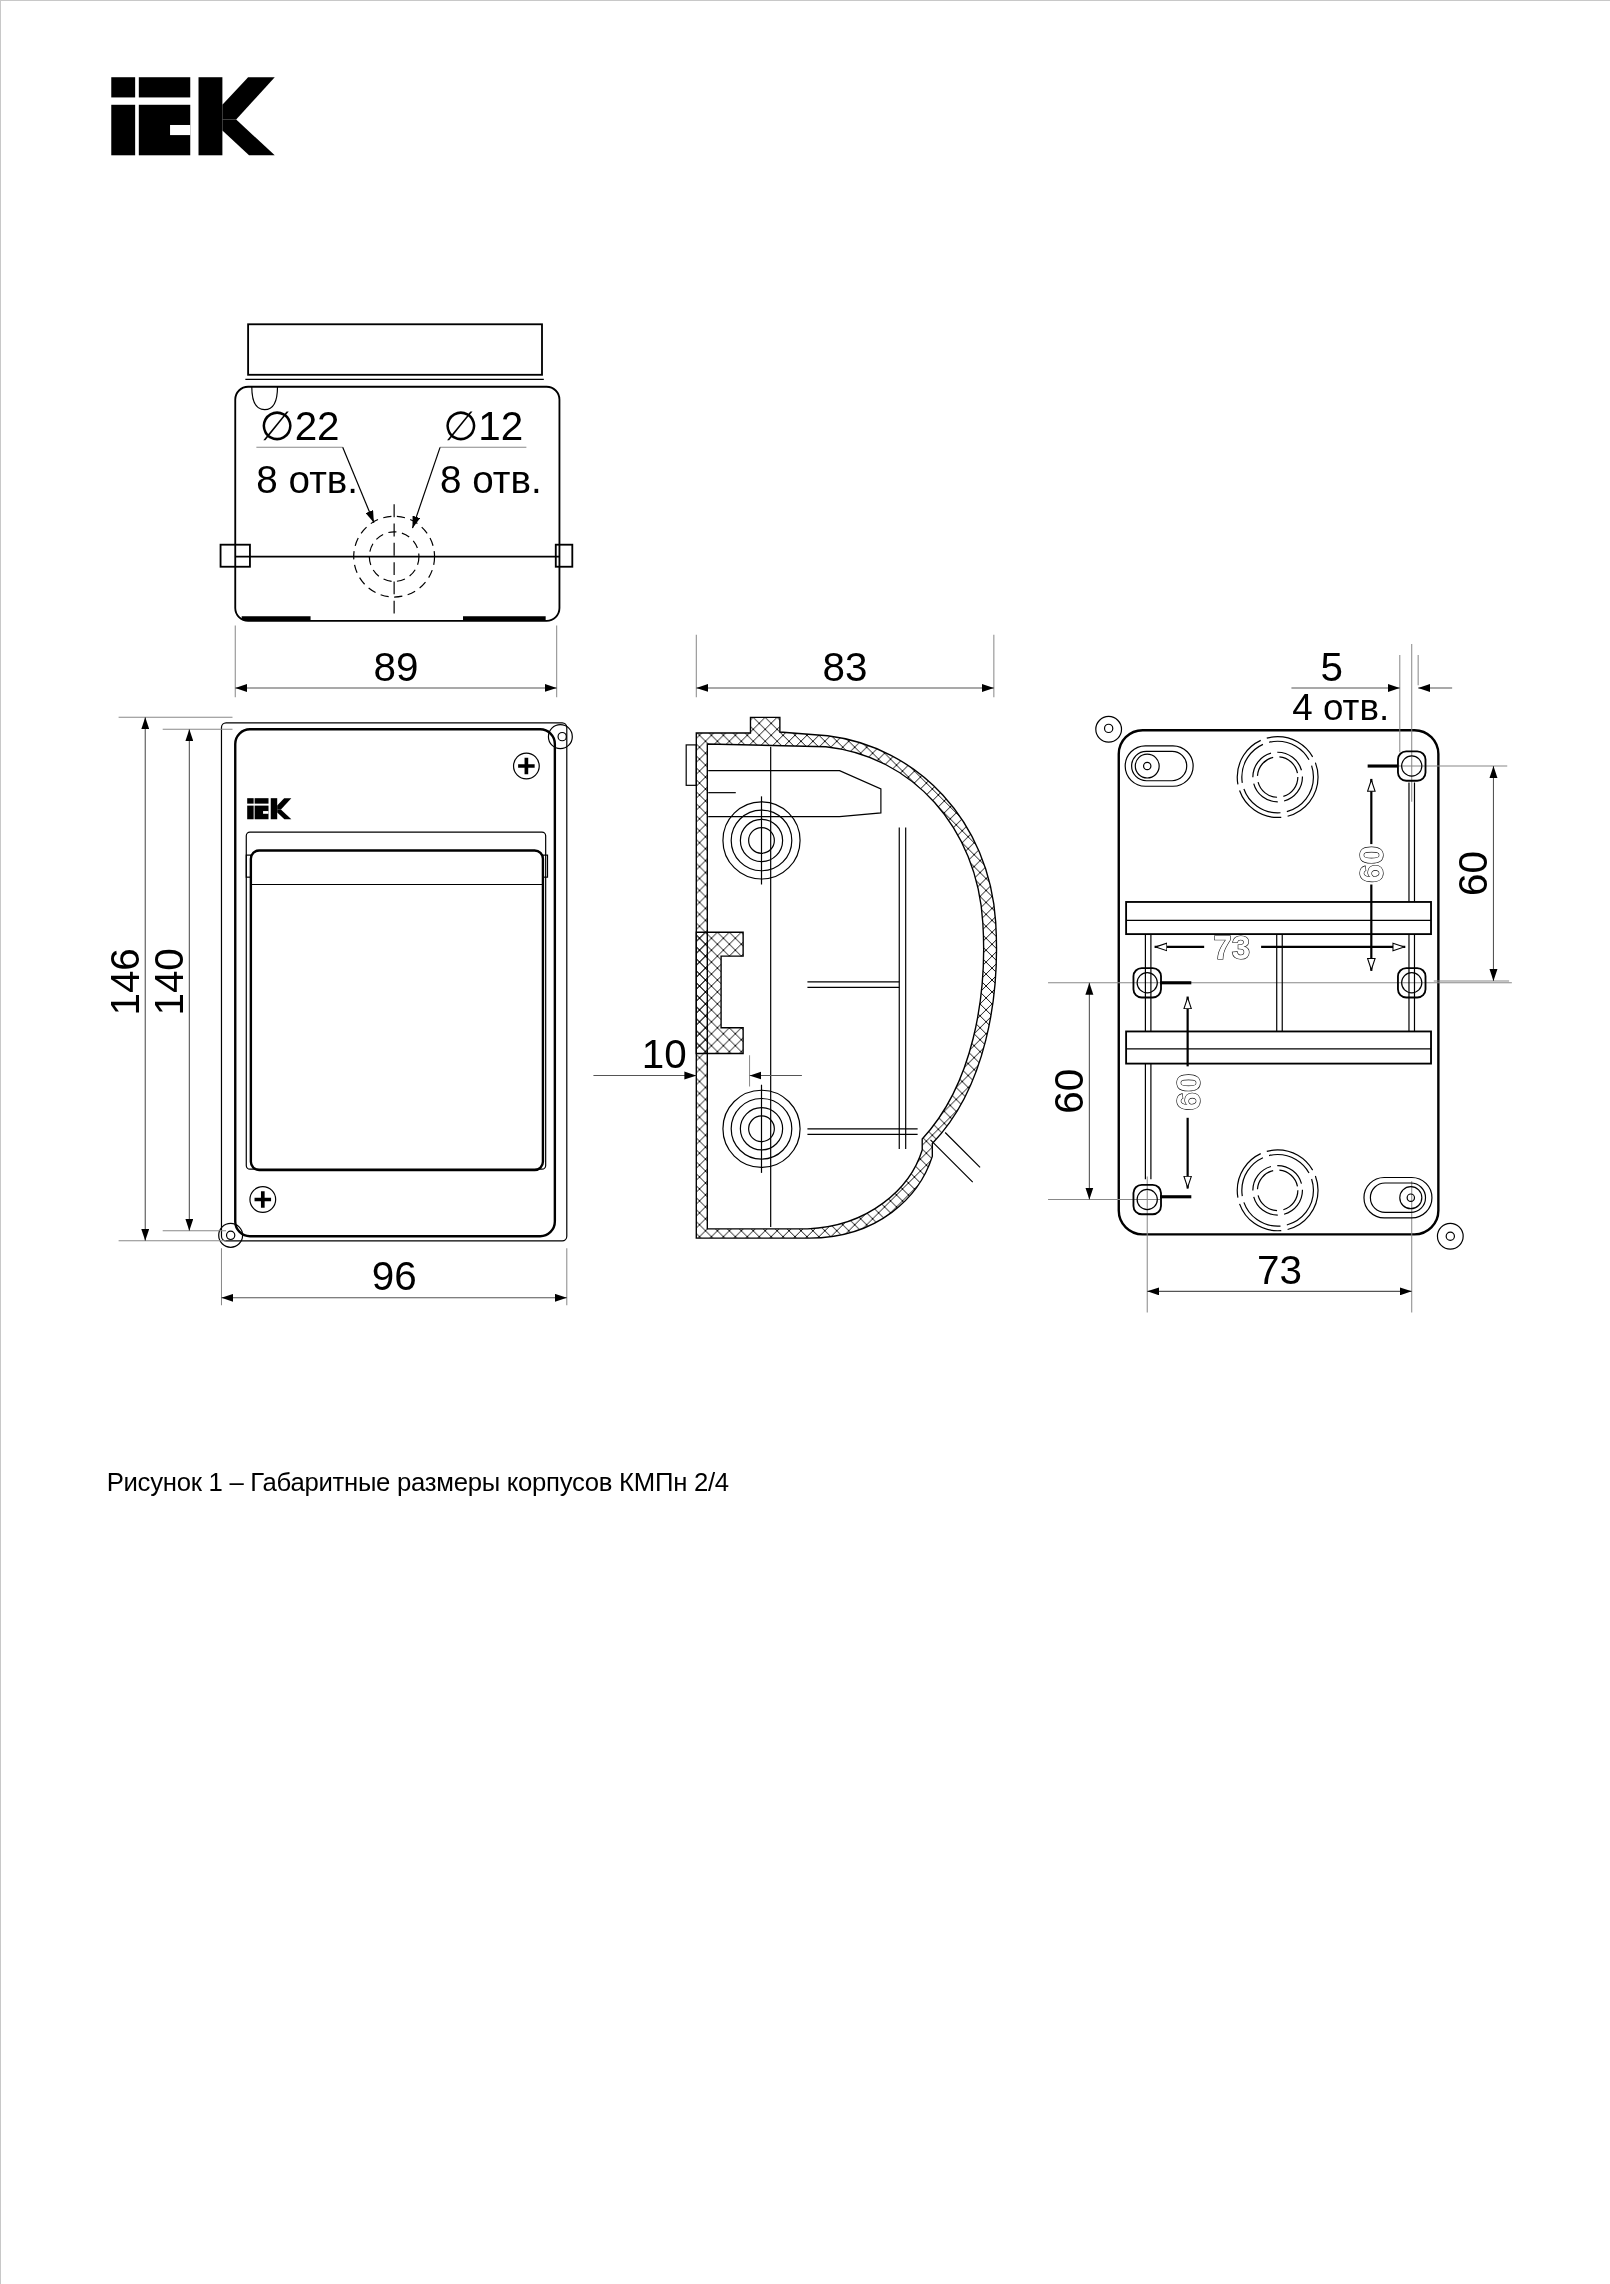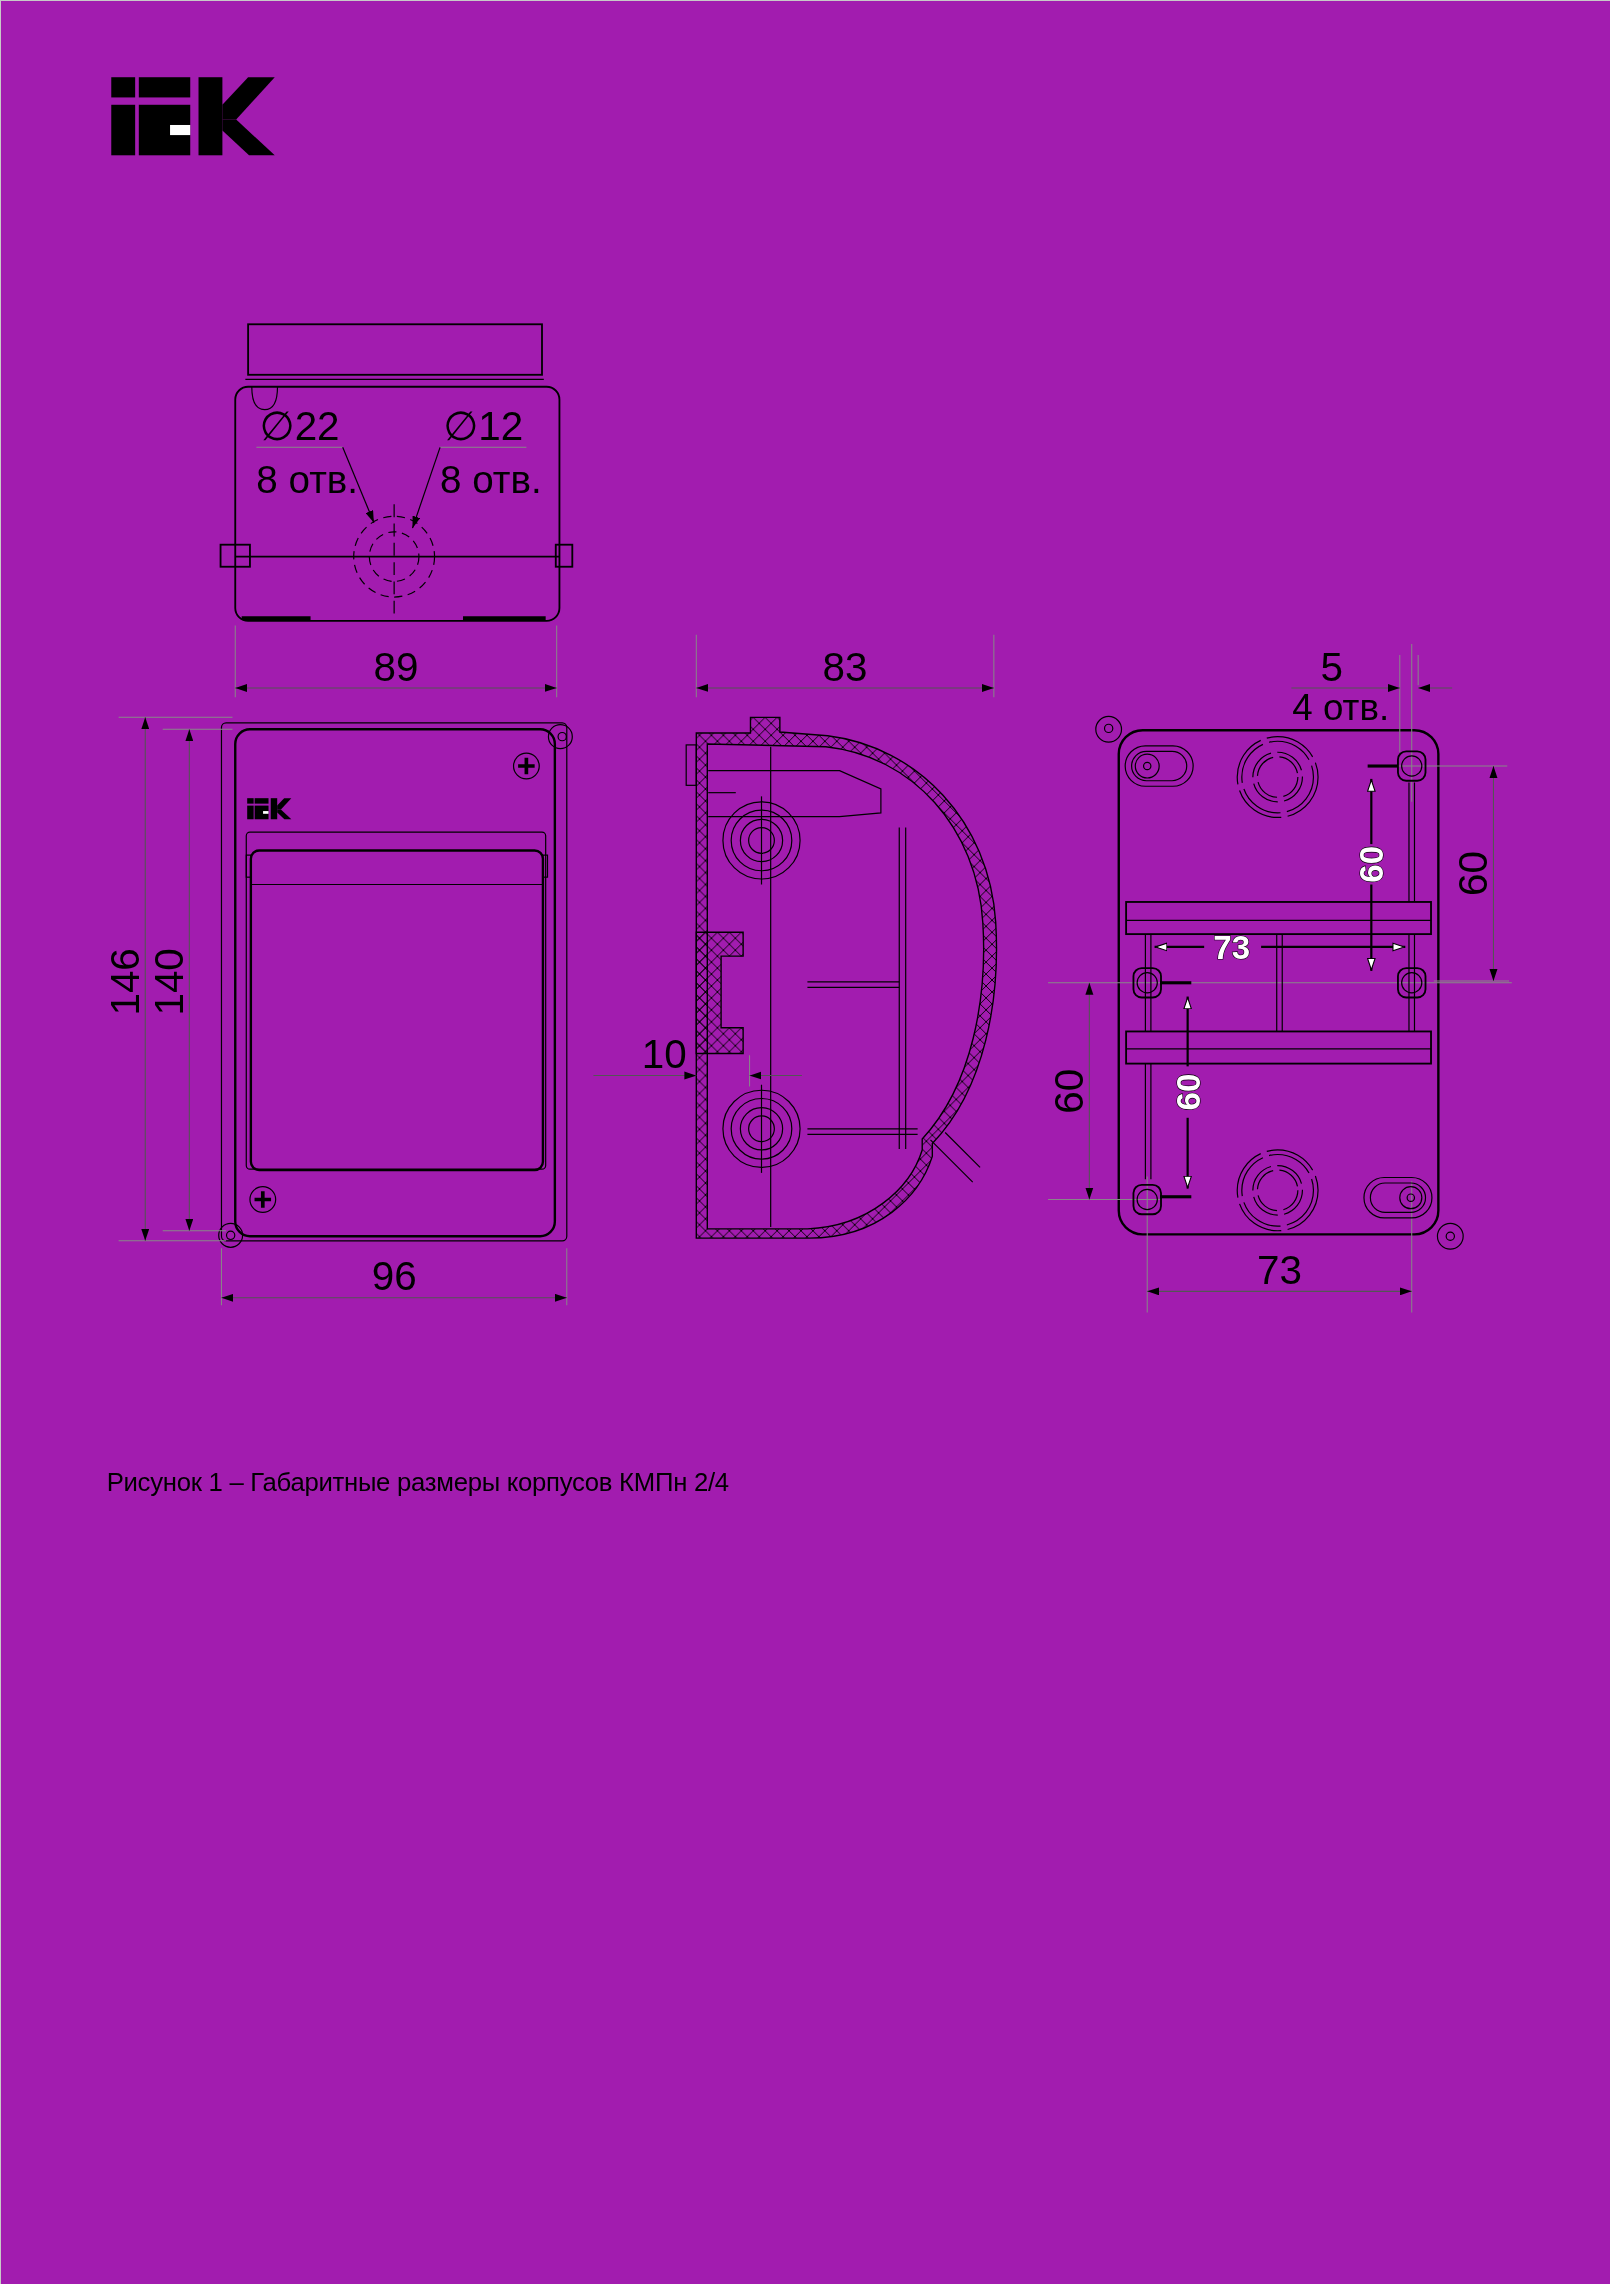--- a/index.html
+++ b/index.html
@@ -1,20 +1,20 @@
 <!DOCTYPE html>
 <html style="font-size:14.7px"><head>
 <meta charset="utf-8">
 <style>
   html,body{margin:0;padding:0;background:#e8e8e8;}
   .page{
     position:relative;
     width:1611px;height:2285px;
     margin:0 auto;
-    background:#a21caf;
+    background:#ffffff;
     border:0.9px solid #c8c8c8;
     box-sizing:border-box;
     font-family:"Liberation Sans", sans-serif;
   }
   svg{display:block;}
   text{font-family:"Liberation Sans", sans-serif; fill:#000;}
   .dim-num{font-size:44px;}
   .dim-num-sm{font-size:40px;}
   .hole-label{font-size:44px;}
   .hole-count{font-size:42px;}

